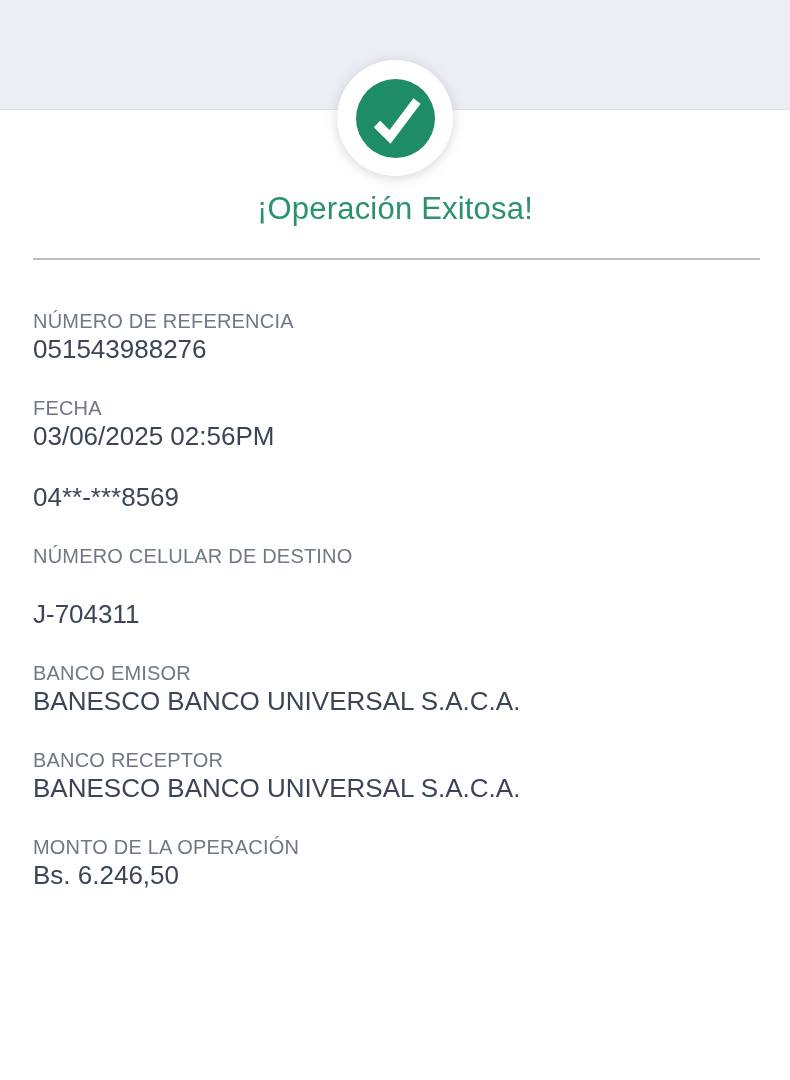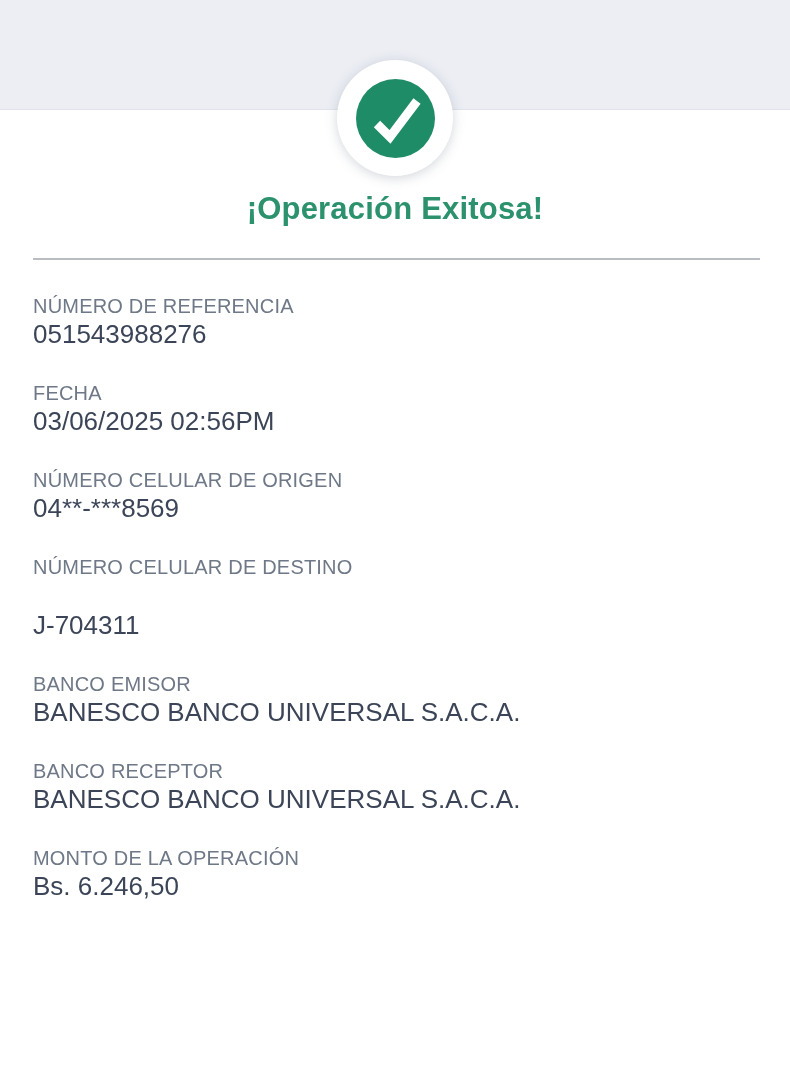--- a/index.html
+++ b/index.html
@@ -40,31 +40,31 @@
     display: flex;
     align-items: center;
     justify-content: center;
   }
   .check-wrap svg { display: block; }
   .title {
     margin-top: 78px;
     text-align: center;
     font-size: 31px;
     line-height: 42px;
-    font-weight: 700;
+    font-weight: 400;
     color: var(--title-green);
     letter-spacing: 0.2px;
   }
   .divider {
     border: none;
     border-top: 2px solid var(--divider);
     margin: 28px 30px 0 33px;
   }
   .fields {
-    padding: 33px 33px 0 33px;
+    padding: 48px 33px 0 33px;
   }
   .field { margin-bottom: 30px; }
   .field .label {
     font-size: 20px;
     line-height: 26px;
     font-weight: 400;
     color: var(--label-gray);
     letter-spacing: 0.2px;
   }
   .field .value {
@@ -96,21 +96,20 @@
     <div class="label">NÚMERO DE REFERENCIA</div>
     <div class="value">051543988276</div>
   </div>
 
   <div class="field">
     <div class="label">FECHA</div>
     <div class="value">03/06/2025 02:56PM</div>
   </div>
 
   <div class="field">
-    <div class="label">NÚMERO CELULAR DE ORIGEN</div>
     <div class="value">04**-***8569</div>
   </div>
 
   <div class="field">
     <div class="label">NÚMERO CELULAR DE DESTINO</div>
   </div>
 
   <div class="field">
     <div class="value">J-704311</div>
   </div>

